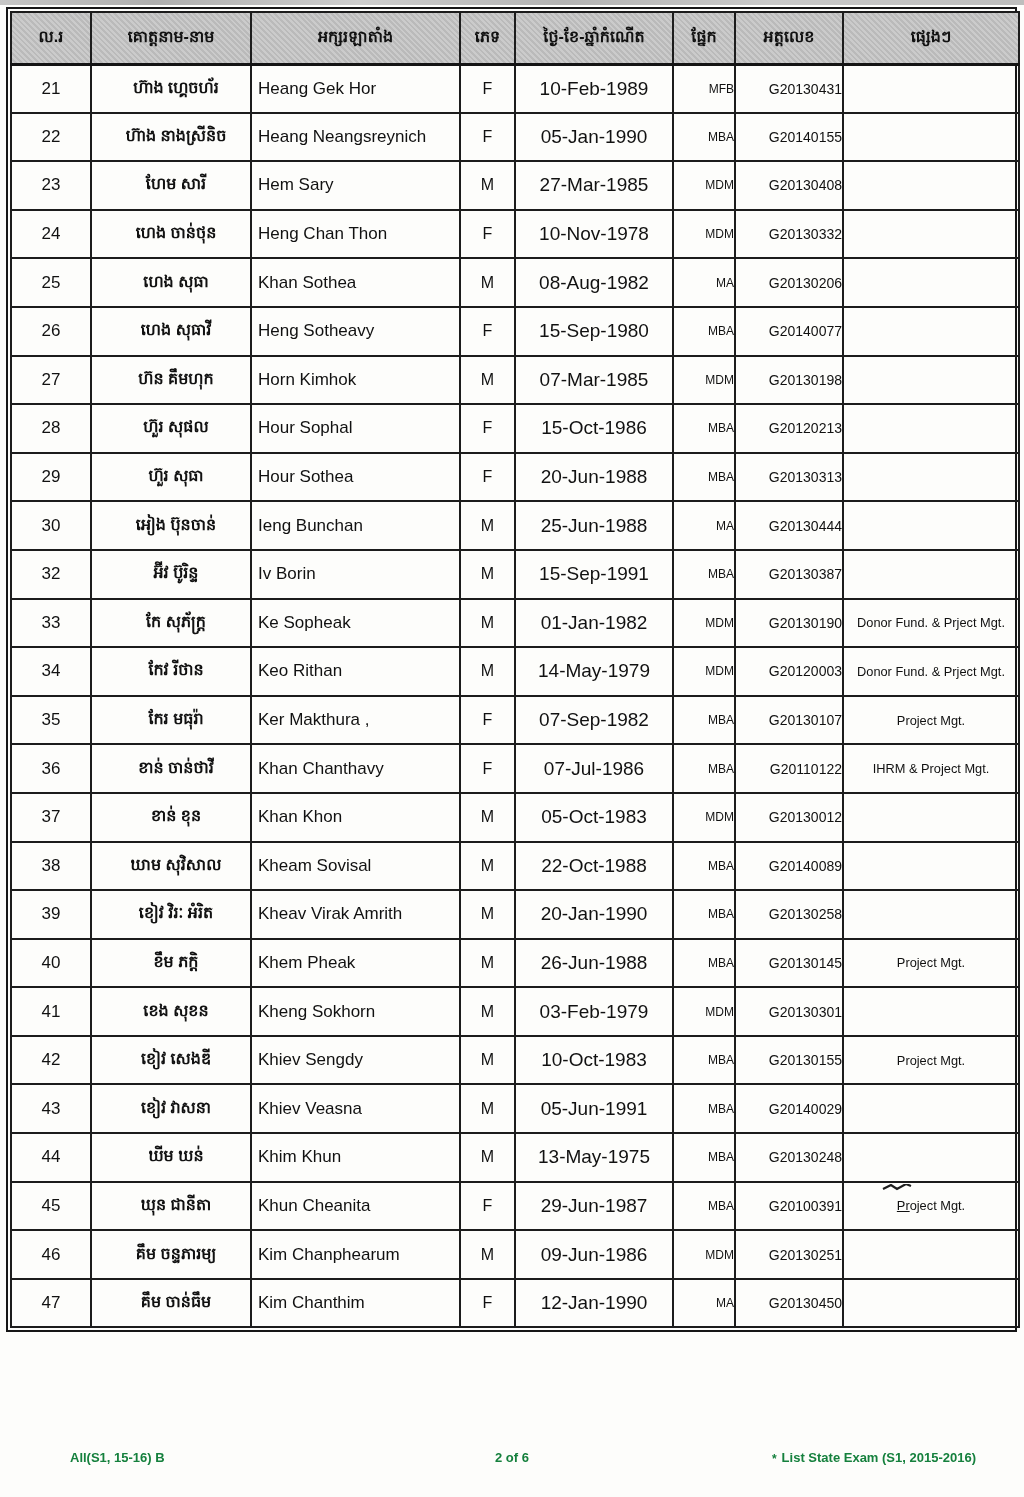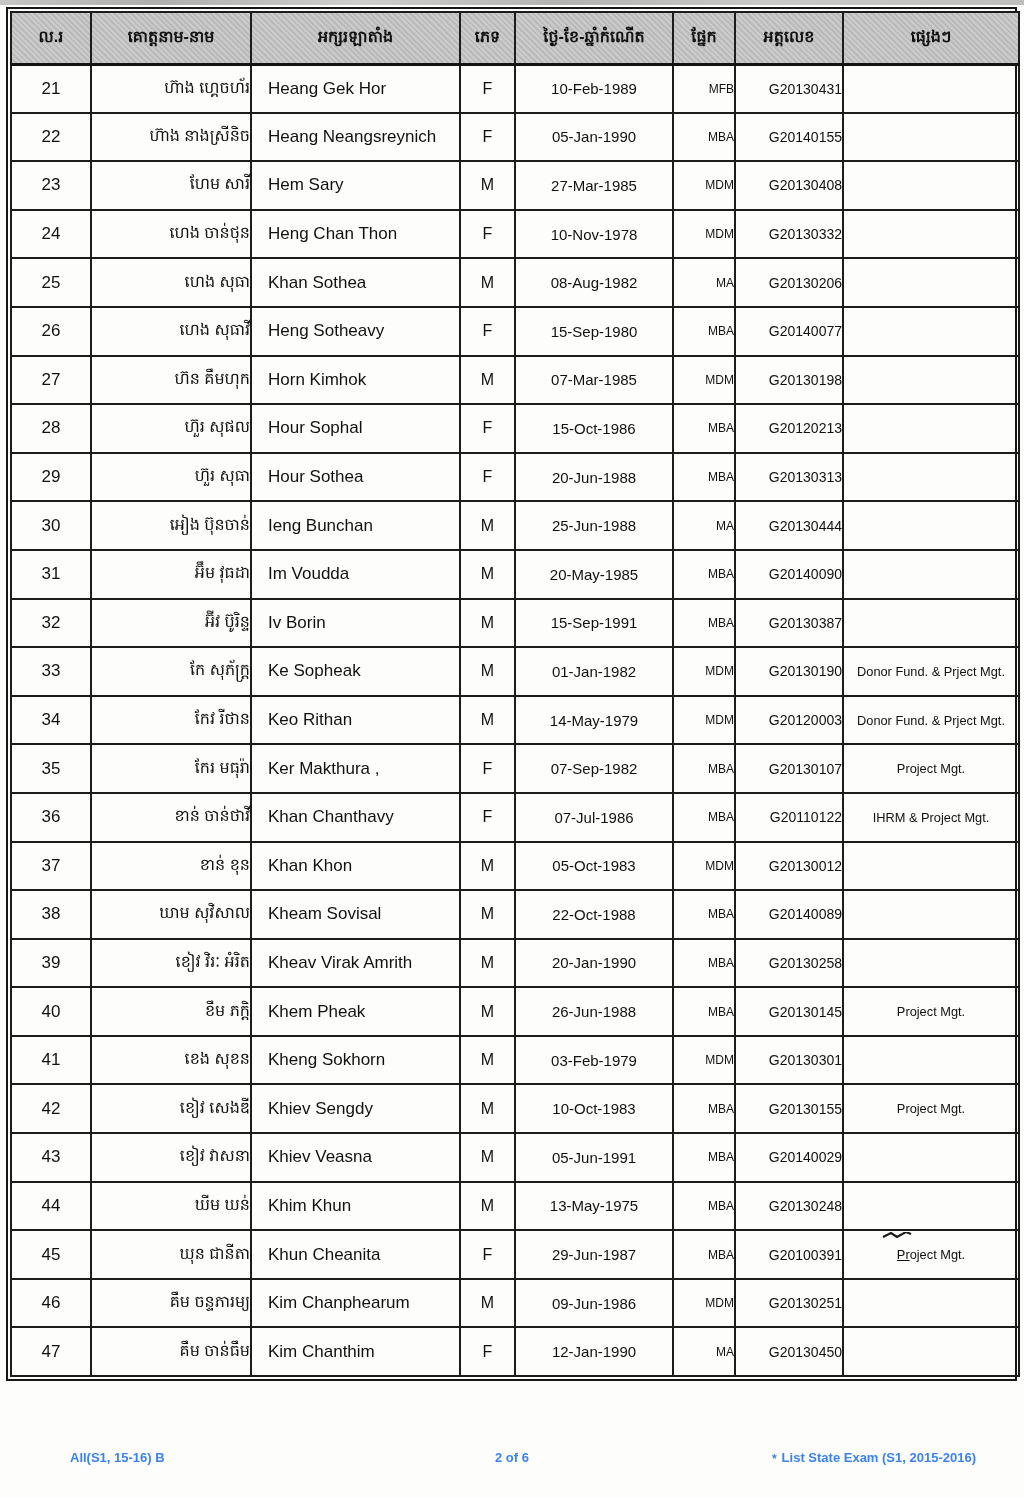--- a/index.html
+++ b/index.html
@@ -42,32 +42,32 @@
     background: #c4c4c4;
     background-image: repeating-linear-gradient(45deg, rgba(255,255,255,.12) 0 2px, rgba(0,0,0,.05) 2px 4px);
     font-weight: bold;
     font-size: 16px;
     text-align: center;
     vertical-align: middle;
     border-bottom: 3px solid #141414;
   }
   tbody td { height: 48.6px; vertical-align: middle; font-size: 16.5px; }
   td.c-row-no { text-align: center; font-size: 17px; border-radius: 18px; }
-  td.c-khmer-name { text-align: right; padding-left: 10px; font-weight: normal; font-size: 16px; }
-  td.c-latin-name { text-align: left; padding-left: 16px; font-size: 17px; }
+  td.c-khmer-name { text-align: center; padding-left: 10px; font-weight: bold; font-size: 16px; }
+  td.c-latin-name { text-align: left; padding-left: 6px; font-size: 17px; }
   td.c-gender { text-align: center; font-size: 16px; }
-  td.c-dob { text-align: center; font-size: 15px; }
+  td.c-dob { text-align: center; font-size: 19px; }
   td.c-program { text-align: right; font-size: 12px; }
   td.c-id-number { text-align: right; font-size: 14px; }
   td.c-remark { text-align: center; font-size: 12.8px; position: relative; border-radius: 21px; }
   .u2 { text-decoration: underline; }
   .ink-mark { position: absolute; top: -4px; left: 22%; width: 30px; height: 9px; }
   .footer {
     position: absolute; top: 1450px; left: 0; right: 0; height: 20px;
-    font-size: 13px; font-weight: bold; color: #3b82f6;
+    font-size: 13px; font-weight: bold; color: #15803d;
   }
   .footer .f-left   { position: absolute; left: 70px; }
   .footer .f-center { position: absolute; left: 50%; transform: translateX(-50%); }
   .footer .f-right  { position: absolute; right: 48px; }
   .f-bullet { display: inline-block; margin-right: 5px; font-size: 12px; transform: translateY(1px); }
 </style>
 </head>
 <body>
 
 <div class="page">
@@ -193,30 +193,20 @@
             <td class="c-row-no">30</td>
             <td class="c-khmer-name">អៀង ប៊ុនចាន់</td>
             <td class="c-latin-name">Ieng  Bunchan</td>
             <td class="c-gender">M</td>
             <td class="c-dob">25-Jun-1988</td>
             <td class="c-program">MA</td>
             <td class="c-id-number">G20130444</td>
             <td class="c-remark"><span></span></td>
           </tr>
           <tr>
-            <td class="c-row-no">31</td>
-            <td class="c-khmer-name">អ៊ឹម វុធដា</td>
-            <td class="c-latin-name">Im  Voudda</td>
-            <td class="c-gender">M</td>
-            <td class="c-dob">20-May-1985</td>
-            <td class="c-program">MBA</td>
-            <td class="c-id-number">G20140090</td>
-            <td class="c-remark"><span></span></td>
-          </tr>
-          <tr>
             <td class="c-row-no">32</td>
             <td class="c-khmer-name">អ៊ីវ ប៊ូរិន្ទ</td>
             <td class="c-latin-name">Iv  Borin</td>
             <td class="c-gender">M</td>
             <td class="c-dob">15-Sep-1991</td>
             <td class="c-program">MBA</td>
             <td class="c-id-number">G20130387</td>
             <td class="c-remark"><span></span></td>
           </tr>
           <tr>

